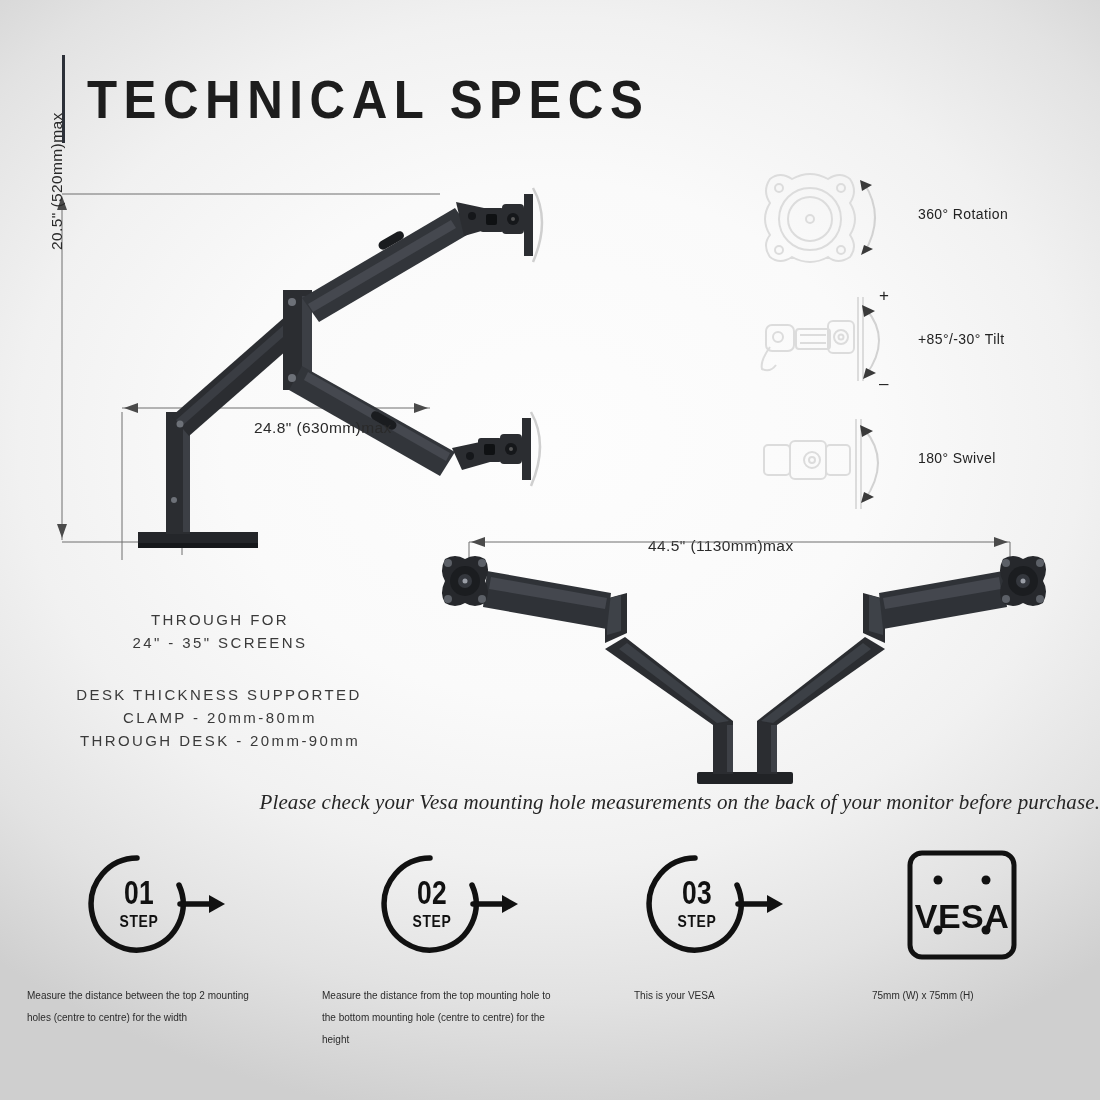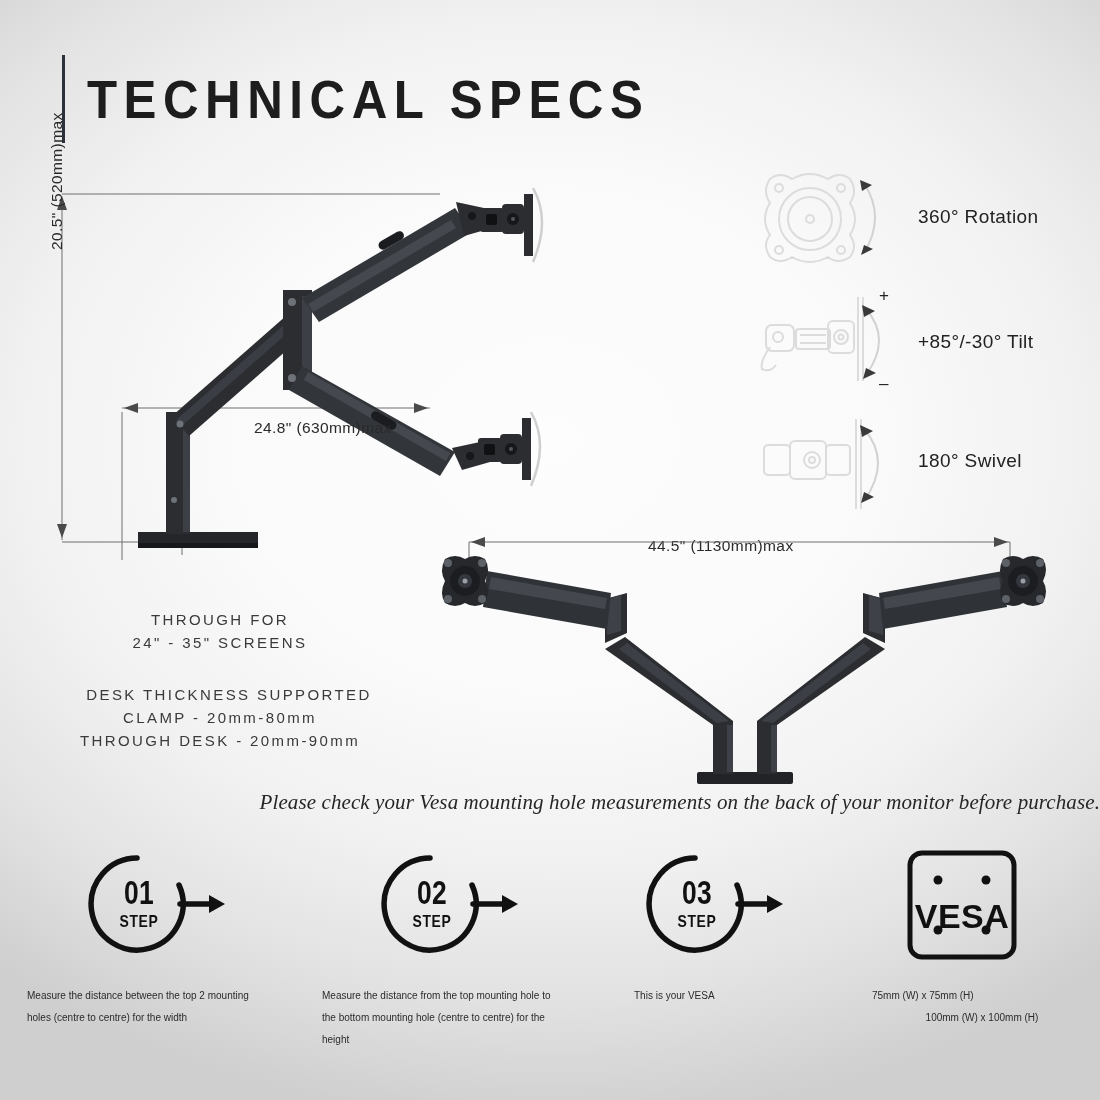--- a/index.html
+++ b/index.html
@@ -26,21 +26,21 @@
     position:absolute;font-family:"Liberation Sans", sans-serif;
     font-size:15.5px;color:#2a2a2a;letter-spacing:.4px;white-space:nowrap;
   }
   .spec-line{
     position:absolute;font-family:"Liberation Sans", sans-serif;
     font-size:15px;letter-spacing:2.4px;color:#3a3a3a;white-space:nowrap;
     text-align:center;
   }
   .feat-label{
     position:absolute;font-family:"Liberation Sans", sans-serif;
-    font-size:19px;color:#222;letter-spacing:.4px;white-space:nowrap;
+    font-size:14px;color:#222;letter-spacing:.4px;white-space:nowrap;
   }
   #vesa-note{
     position:absolute;left:0;right:0;top:790px;text-align:right;
     font-family:"Liberation Serif", serif;font-style:italic;
     font-size:21px;color:#262626;letter-spacing:.1px;
   }
   
   .step-badge{position:absolute;width:100px;height:100px;}
   .step-num{
     position:absolute;left:0;right:0;top:20px;text-align:center;
@@ -147,21 +147,21 @@
     </g>
   </svg>
 
   <div class="dim" style="left:48px;top:250px;transform:rotate(-90deg);transform-origin:left top;">20.5" (520mm)max</div>
 
   <div class="dim" style="left:254px;top:419px;">24.8" (630mm)max</div>
 
   <div class="spec-line" style="left:60px;top:611px;width:320px;">THROUGH FOR</div>
   <div class="spec-line" style="left:60px;top:634px;width:320px;">24" - 35" SCREENS</div>
 
-  <div class="spec-line" style="left:49px;top:686px;width:360px;">DESK THICKNESS SUPPORTED</div>
+  <div class="spec-line" style="left:39px;top:686px;width:360px;">DESK THICKNESS SUPPORTED</div>
   <div class="spec-line" style="left:40px;top:709px;width:360px;">CLAMP - 20mm-80mm</div>
   <div class="spec-line" style="left:40px;top:732px;width:360px;">THROUGH DESK - 20mm-90mm</div>
 
   <svg width="160" height="120" style="position:absolute;left:748px;top:163px;">
     <g stroke="#dcdcdc" stroke-width="2" fill="none">
       <path d="M22 16 q10 -8 22 0 q18 -10 36 0 q12 -8 22 0 q8 12 0 24 q10 16 0 32 q8 12 0 22
                q-12 8 -22 0 q-18 10 -36 0 q-12 8 -22 0 q-8 -12 0 -22 q-10 -16 0 -32 q-8 -12 0 -24 Z"></path>
       <circle cx="62" cy="56" r="31"></circle>
       <circle cx="62" cy="56" r="22"></circle>
       <circle cx="62" cy="56" r="4"></circle>
@@ -318,15 +318,14 @@
     <svg width="110" height="110" style="position:absolute;left:0;top:0;">
       <rect x="3" y="3" width="104" height="104" rx="12" stroke="#111" stroke-width="5" fill="none"></rect>
       <circle cx="31" cy="30" r="4.5" fill="#111"></circle>
       <circle cx="79" cy="30" r="4.5" fill="#111"></circle>
       <circle cx="31" cy="80" r="4.5" fill="#111"></circle>
       <circle cx="79" cy="80" r="4.5" fill="#111"></circle>
     </svg>
     <div class="vesa-word">VESA</div>
   </div>
   <div class="step-cap" style="left:872px;top:985px;width:220px;">75mm (W) x 75mm (H)</div>
-  <div class="step-cap" style="left:872px;top:1007px;width:220px;text-align:center;">100mm (W) x 100mm (H)</div>
 
 </div>
 
 </body></html>

